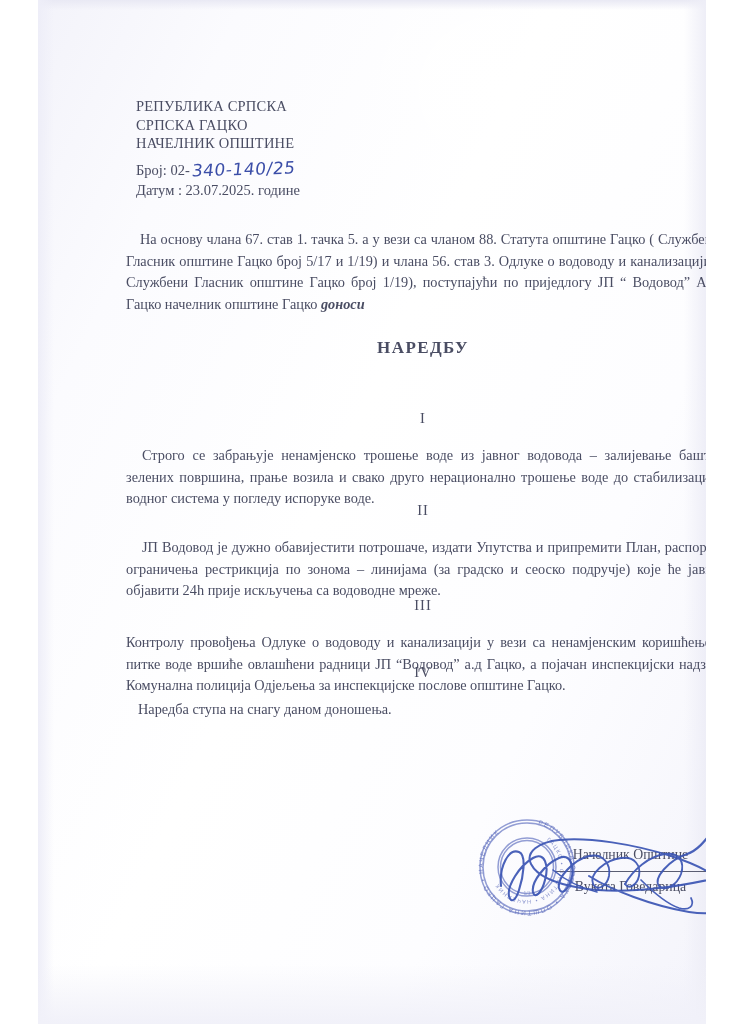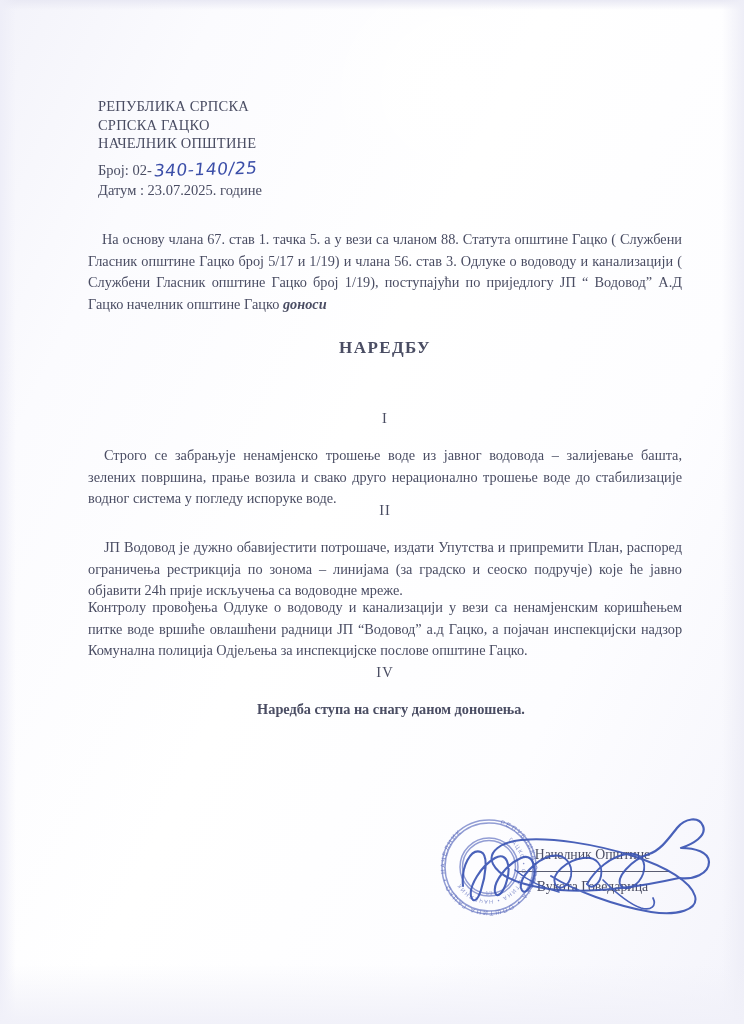--- a/index.html
+++ b/index.html
@@ -3,21 +3,21 @@
 <meta charset="utf-8">
 <title>Naredba</title>
 <style>
   html, body {
     margin: 0;
     padding: 0;
     background: #ffffff;
   }
   .page {
     position: relative;
-    width: 744px;
+    width: 668px;
     height: 1024px;
     margin: 0 auto;
     overflow: hidden;
     background:
       linear-gradient(115deg, #f3f3fa 0%, #fbfbfe 18%, #ffffff 45%, #fdfdff 72%, #f4f4fb 100%);
     font-family: "Liberation Serif", "DejaVu Serif", serif;
     color: #4a4d63;
   }
   
   .scan-edge-top {
@@ -124,21 +124,21 @@
     text-align: justify;
   }
   .sec-body.indent { text-indent: 16px; }
 
   #section-1 { top: 410px; }
   #section-2 { top: 502px; }
   #section-3 { top: 597px; }
   #section-4 { top: 664px; }
 
   #section-3 .sec-body { letter-spacing: -0.05px; }
-  #section-4 .sec-body { text-align: center; text-indent: 12px; font-weight: bold; }
+  #section-4 .sec-body { text-align: left; text-indent: 12px; }
 
   
   .sign-block {
     position: absolute;
     left: 505px;
     top: 845px;
     width: 175px;
     text-align: center;
     font-size: 13.8px;
     line-height: 19px;
@@ -204,20 +204,21 @@
     <div class="sec-num">I</div>
     <div class="sec-body indent">Строго се забрањује ненамјенско трошење воде из јавног водовода – залијевање башта, зелених површина, прање возила и свако друго нерационално трошење воде до стабилизације водног система у погледу испоруке воде.</div>
   </div>
 
   <div class="section" id="section-2">
     <div class="sec-num">II</div>
     <div class="sec-body indent">ЈП Водовод је дужно обавијестити потрошаче, издати Упутства и припремити План, распоред ограничења рестрикција по зонома – линијама (за градско и сеоско подручје) које ће јавно објавити 24h прије искључења са водоводне мреже.</div>
   </div>
 
   <div class="section" id="section-3">
+    <div class="sec-num">III</div>
     <div class="sec-body">Контролу провођења Одлуке о водоводу и канализацији у вези са ненамјенским коришћењем питке воде вршиће овлашћени радници ЈП “Водовод” а.д Гацко, а појачан инспекцијски надзор Комунална полиција Одјељења за инспекцијске послове општине Гацко.</div>
   </div>
 
   <div class="section" id="section-4">
     <div class="sec-num">IV</div>
     <div class="sec-body">Наредба ступа на снагу даном доношења.</div>
   </div>
 
   <div class="sign-block">
     <div>Начелник Општине</div>

